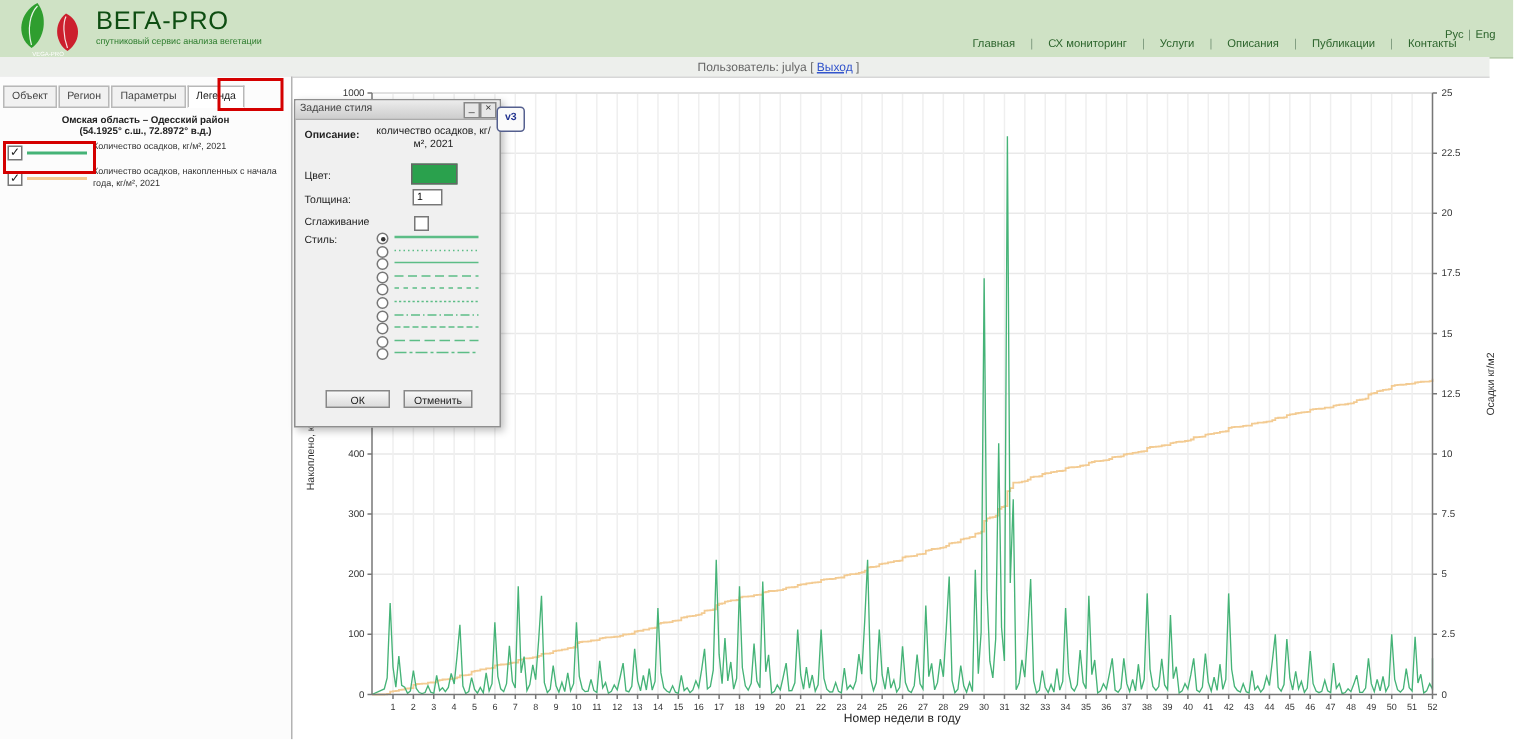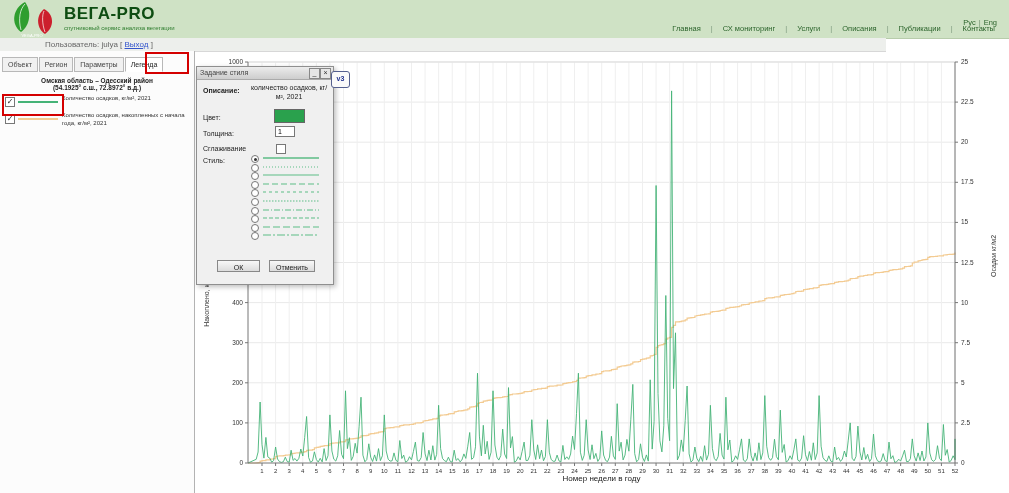--- a/index.html
+++ b/index.html
@@ -2,31 +2,31 @@
 <html><head>
 <meta charset="utf-8">
 <style>
   html,body{margin:0;padding:0;background:#fff;}
   #app{position:relative;width:1009px;height:493px;overflow:hidden;background:#fff;
        font-family:"Liberation Sans",sans-serif;color:#333;}
   
   #header{position:absolute;left:0;top:0;width:1009px;height:38px;background:#cfe2c5;border-bottom:1px solid #b7ccab;}
   #logo{position:absolute;left:8px;top:1px;}
   #brand{position:absolute;left:64px;top:4px;}
-  #brand h1{margin:0;font-size:17px;font-weight:bold;color:#0e4d12;letter-spacing:.5px;}
+  #brand h1{margin:0;font-size:17px;font-weight:normal;color:#0e4d12;letter-spacing:.5px;}
   #brand .sub{font-size:6px;color:#2e7d2e;margin-top:1px;}
   #lang{position:absolute;right:12px;top:18px;font-size:7.5px;color:#2c642c;}
   #lang span.sep{color:#6f8f6f;margin:0 3px;}
   #lang a{color:#2c642c;text-decoration:none;cursor:pointer;}
-  #nav{position:absolute;right:4px;top:24px;font-size:7.5px;color:#2c642c;white-space:nowrap;}
+  #nav{position:absolute;right:28px;top:24px;font-size:7.5px;color:#2c642c;white-space:nowrap;}
   #nav .nav-item{color:#2c642c;text-decoration:none;cursor:pointer;margin:0 10px;}
   #nav .sep{color:#7d9a7d;}
   
-  #userbar{position:absolute;left:0;top:38px;width:886px;height:13px;background:#edefec;border-bottom:1px solid #d7d7d7;
-           font-size:8px;line-height:13px;color:#666;}
+  #userbar{position:absolute;left:0;top:38px;width:993px;height:13px;background:#edefec;border-bottom:1px solid #d7d7d7;
+           font-size:8px;line-height:13px;color:#666;text-align:center;}
   #userbar .inner{margin-left:45px;}
   #userbar a{color:#3355cc;text-decoration:underline;cursor:pointer;}
   
   #sidebar{position:absolute;left:0;top:51px;width:194px;height:442px;background:#fcfcfc;border-right:1px solid #b3b3b3;}
   #tabbar{position:absolute;left:2px;top:2px;height:17px;white-space:nowrap;border-bottom:0;}
   .tab{display:inline-block;font-size:7px;color:#444;background:#f1f1f1;border:1px solid #b8b8b8;
        padding:3px 5px 3px 5px;margin-right:1px;cursor:pointer;}
   .tab.active{background:#fff;border-bottom-color:#fff;color:#222;}
   #region-block{position:absolute;left:0;top:26px;width:194px;text-align:center;}
   #region-title{font-size:6.5px;font-weight:bold;color:#222;}

